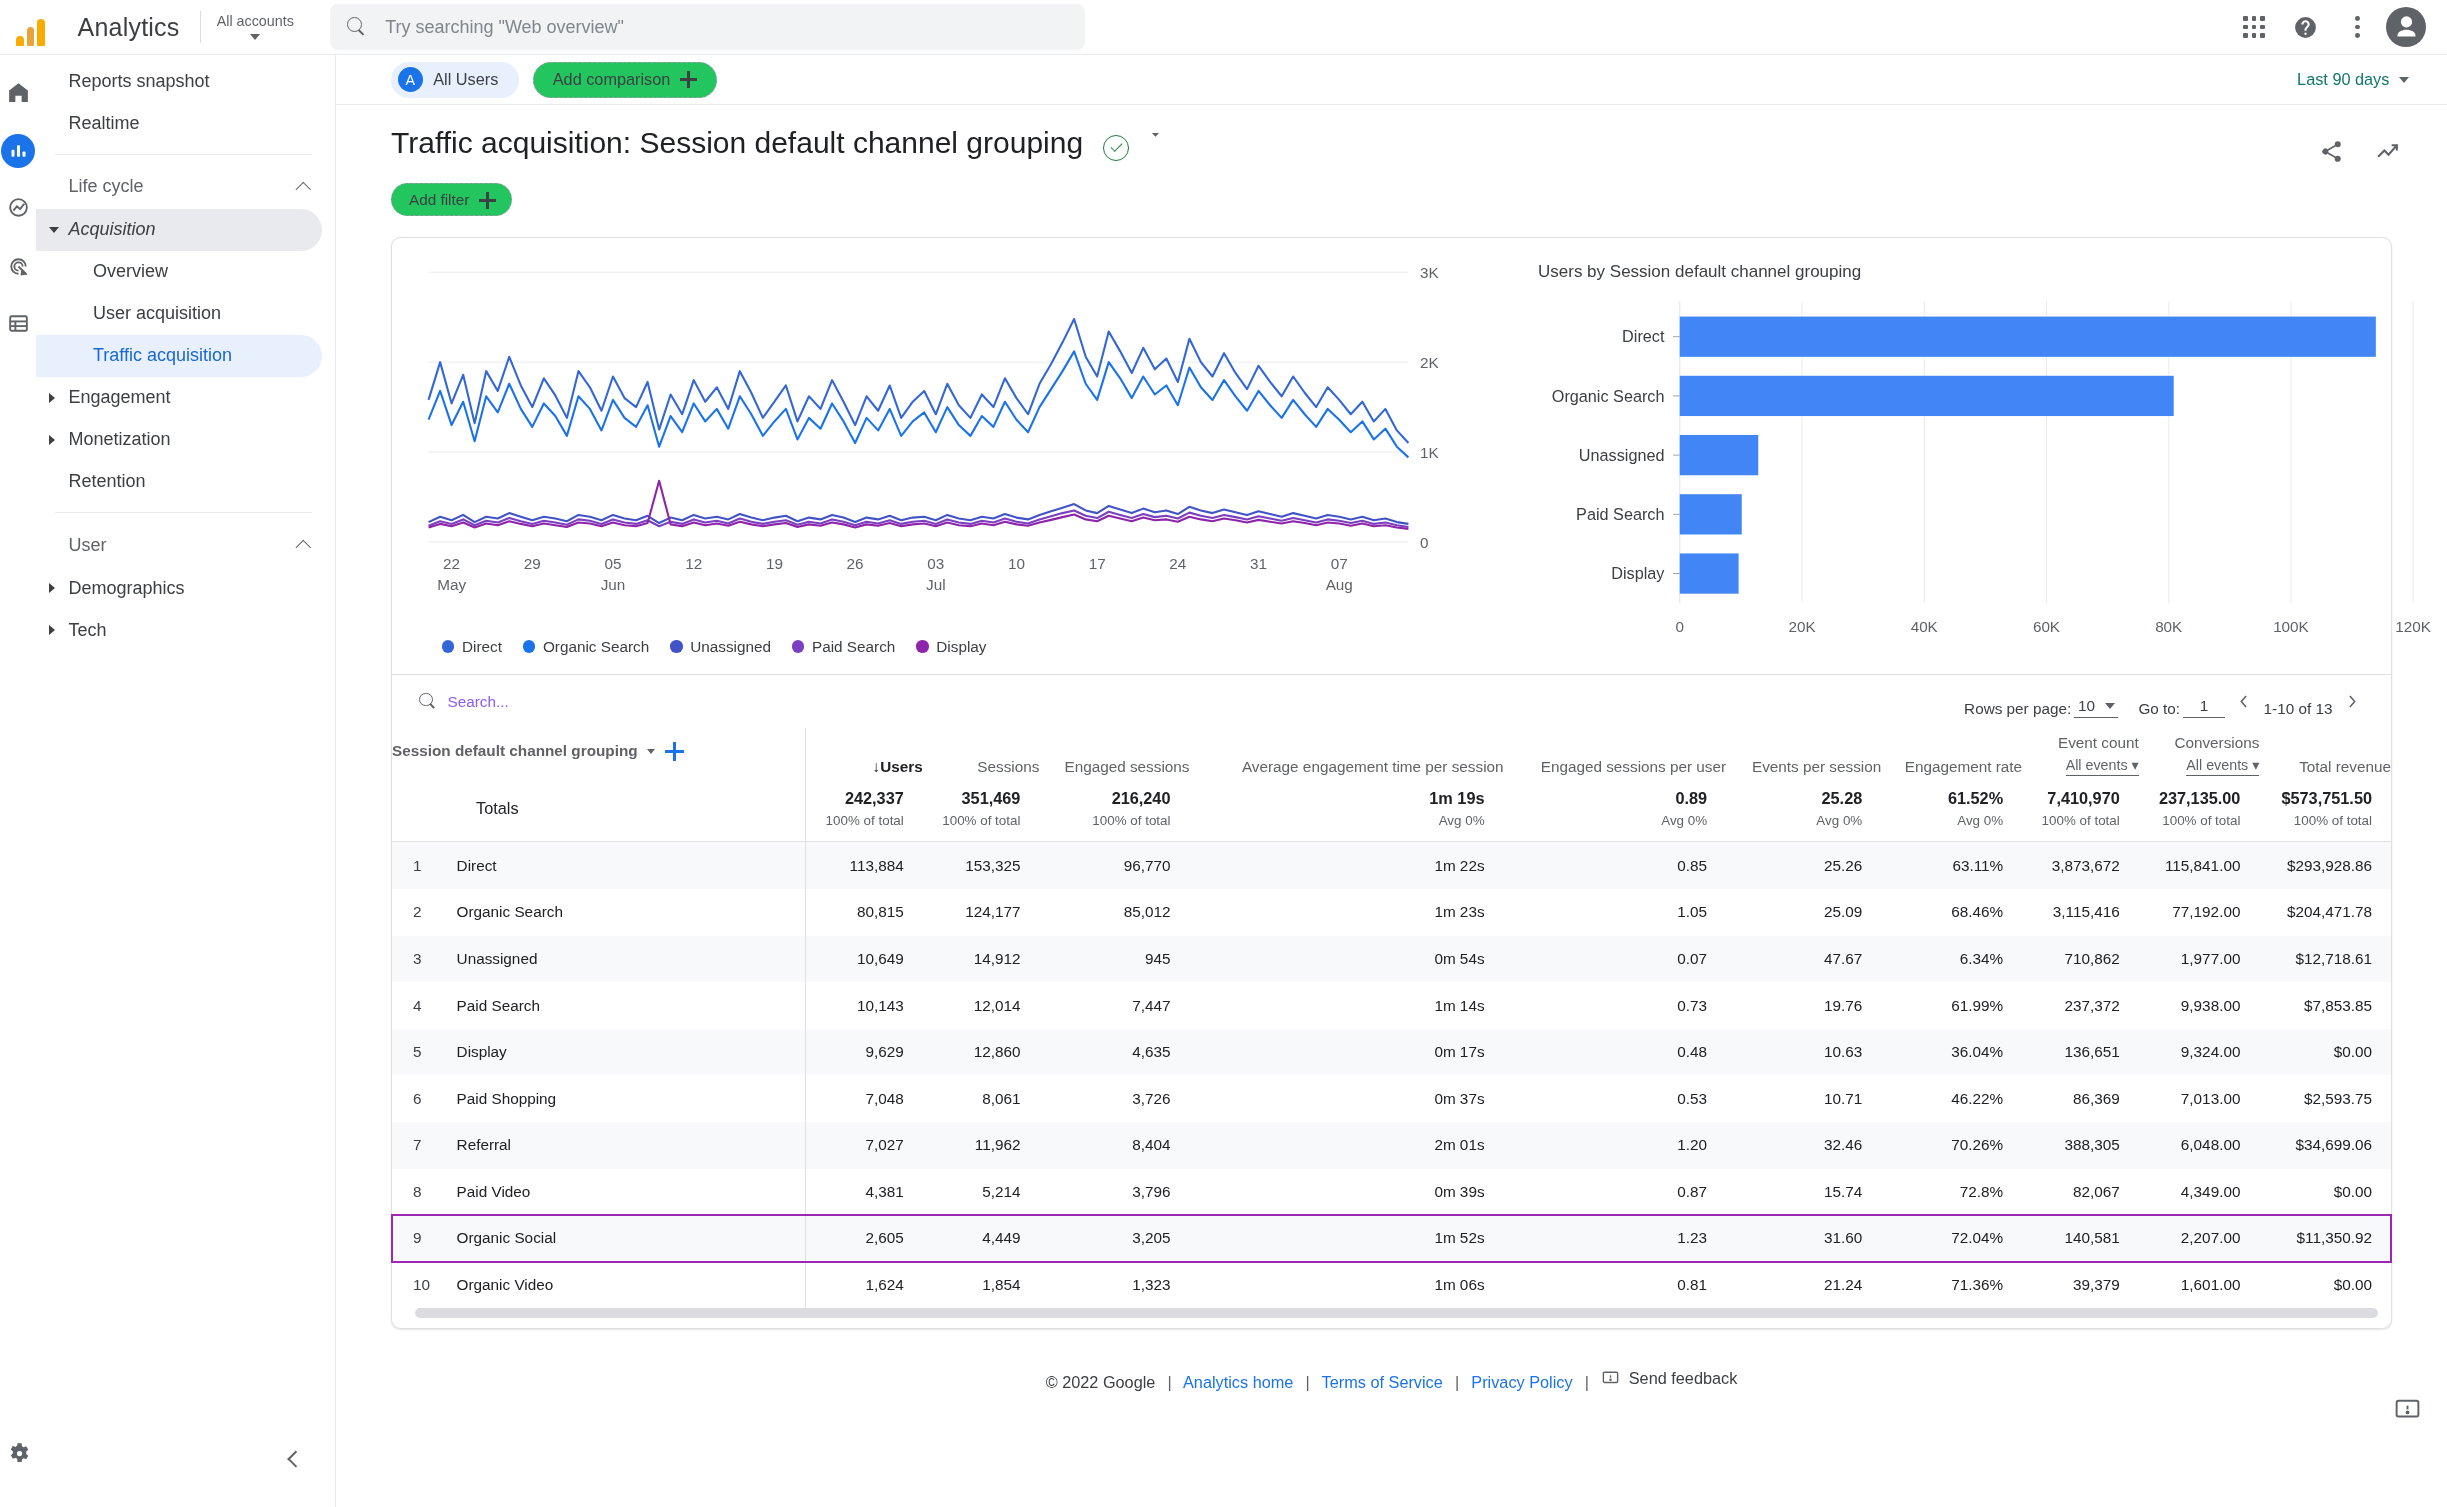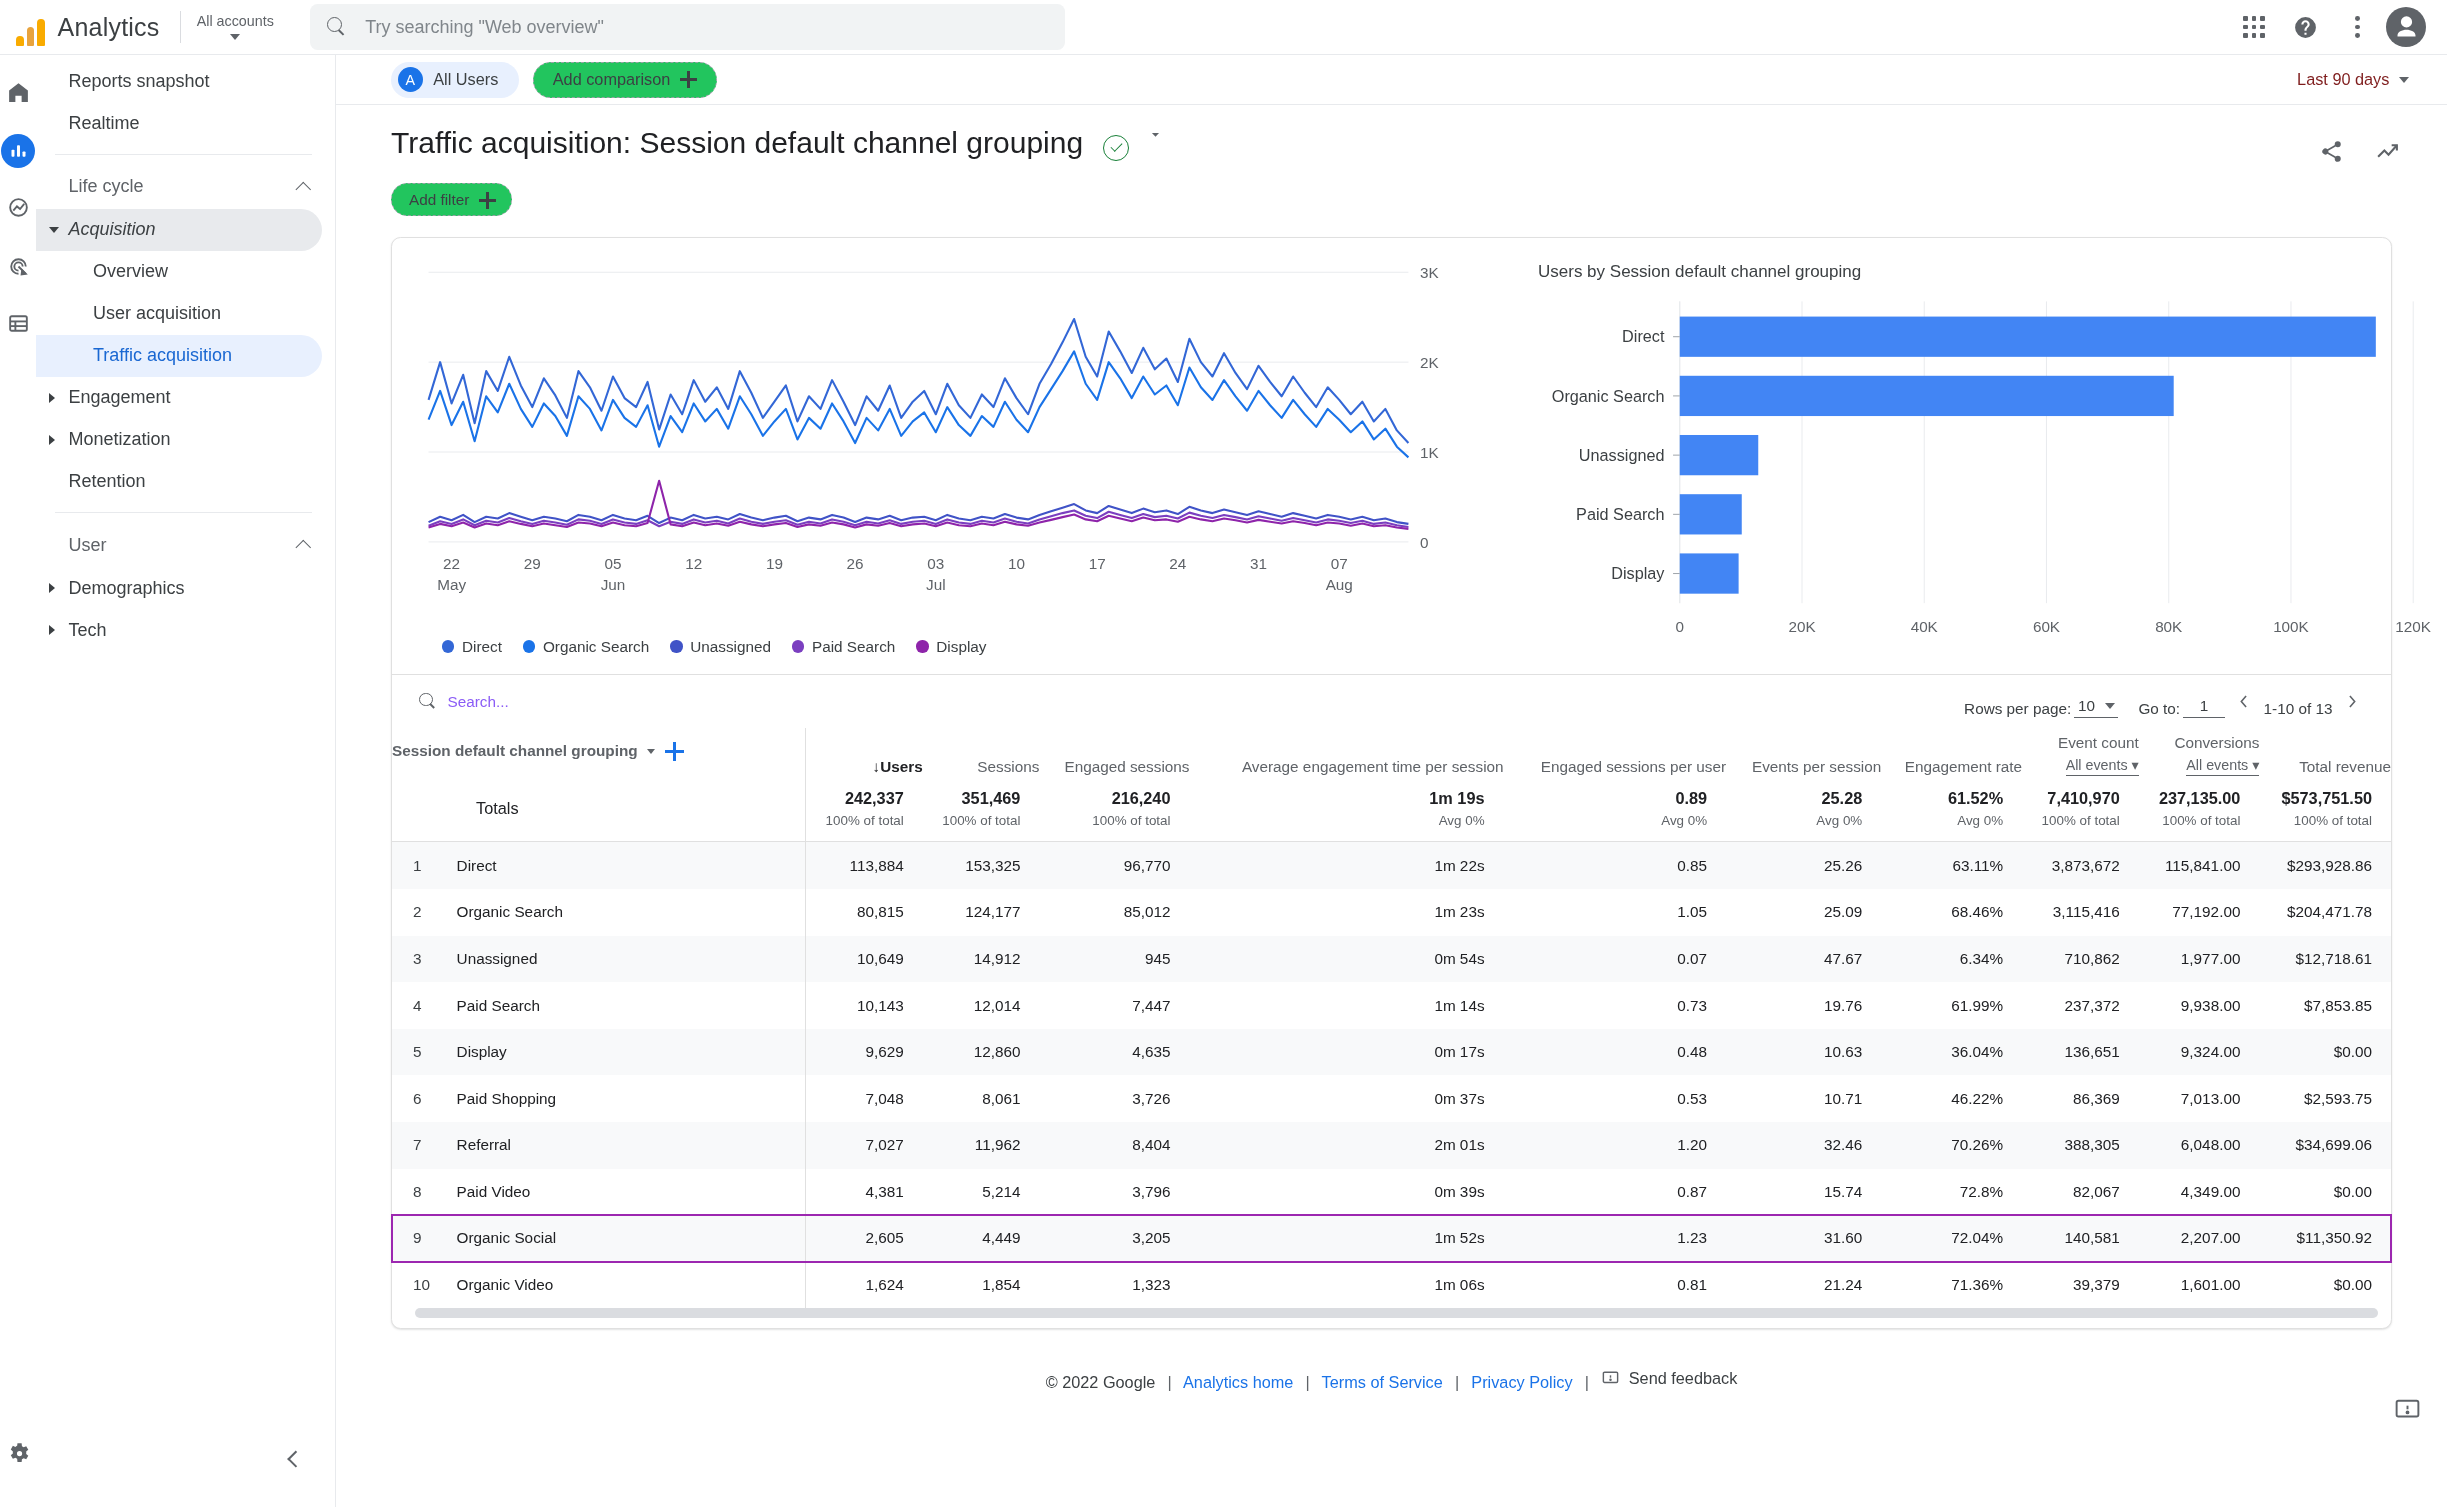--- a/index.html
+++ b/index.html
@@ -17,21 +17,21 @@
   .topbar {
     position: absolute; top: 0; left: 0; width: 2447px; height: 55px;
     background: #fff; border-bottom: 1px solid #e8eaed;
     display: flex; align-items: center;
   }
   .ga-logo { margin-left: 9.6px; width: 42px; height: 38px; display:flex; align-items:flex-end; justify-content:center; gap:2.9px; }
   .ga-logo i { display:block; width:7.6px; border-radius:3.8px 3.8px 1px 1px; }
   .ga-logo i.b1 { height:10.5px; background:#f9ab00; }
   .ga-logo i.b2 { height:19px; background:#e8a33d; }
   .ga-logo i.b3 { height:27px; background:#f9ab00; }
-  .brand { font-size: 25px; color: #3c4043; margin-left: 6px; letter-spacing: 0.2px; }
+  .brand { font-size: 25px; color: #3c4043; margin-left: 26px; letter-spacing: 0.2px; }
   .vdiv { width: 1px; height: 32.5px; background: #dadce0; margin: 0 15.3px 0 21px; }
   .acct { display:flex; flex-direction:column; align-items:center; cursor:pointer; }
   .acct .lbl { font-size: 14.3px; color:#5f6368; line-height: 15.3px; }
   .acct .caret { width:0;height:0;border-left:5.7px solid transparent;border-right:5.7px solid transparent;border-top:6.7px solid #5f6368; margin-top:5.7px;}
   .search {
     margin-left: 36px; width: 755px; height: 46px; border-radius: 7.6px;
     background: #f1f3f4; display:flex; align-items:center; padding: 0 17px; cursor: text;
   }
   .search .magn { width:21px;height:21px; position:relative; margin-right:15.3px; flex:none;}
   .search .magn::before{content:"";position:absolute;width:13.4px;height:13.4px;border:1.9px solid #5f6368;border-radius:50%;left:0;top:0;}
@@ -100,21 +100,21 @@
   }
   .chip-allusers .av { width:25px;height:25px;border-radius:50%;background:#1a73e8;color:#fff;font-size:14.3px;display:flex;align-items:center;justify-content:center;}
   .chip-dashed {
     display:flex;align-items:center;gap:10px;height:36px;padding:0 19px;
     border:1.4px dashed #9aa0a6;border-radius:18px;font-size:16.3px;color:#3c4043;cursor:pointer;background:#22c55e;
   }
   .plus { position:relative; width:16.3px;height:16.3px; flex:none;}
   .plus::before,.plus::after{content:"";position:absolute;background:#3c4043;}
   .plus::before{left:6.7px;top:0;width:2.9px;height:16.3px;}
   .plus::after{top:6.7px;left:0;height:2.9px;width:16.3px;}
-  .daterange { margin-left:auto; margin-right:38px; display:flex;align-items:center;gap:9.6px;font-size:16.3px;color:#7f1d1d;cursor:pointer;}
+  .daterange { margin-left:auto; margin-right:38px; display:flex;align-items:center;gap:9.6px;font-size:16.3px;color:#0f766e;cursor:pointer;}
   .caret-sm { width:0;height:0;border-left:5.7px solid transparent;border-right:5.7px solid transparent;border-top:6.7px solid #5f6368;}
 
   .titlerow { display:flex; align-items:flex-start; padding: 21px 38px 0 55px; }
   .rpt-title { font-size: 30px; color:#202124; font-weight:400; line-height:34px; }
   .badge-ok {
     width:26px;height:26px;border-radius:50%;border:1.9px solid #188038;display:inline-flex;
     align-items:center;justify-content:center; margin-left:15.3px; vertical-align: 3.8px; cursor:pointer;
   }
   .badge-ok::after{content:"";width:9.6px;height:4.8px;border-left:1.9px solid #188038;border-bottom:1.9px solid #188038;transform:rotate(-45deg);margin-top:-2.9px;}
   .title-caret { margin-left:13.4px; vertical-align:9.6px; display:inline-block; cursor:pointer;}

